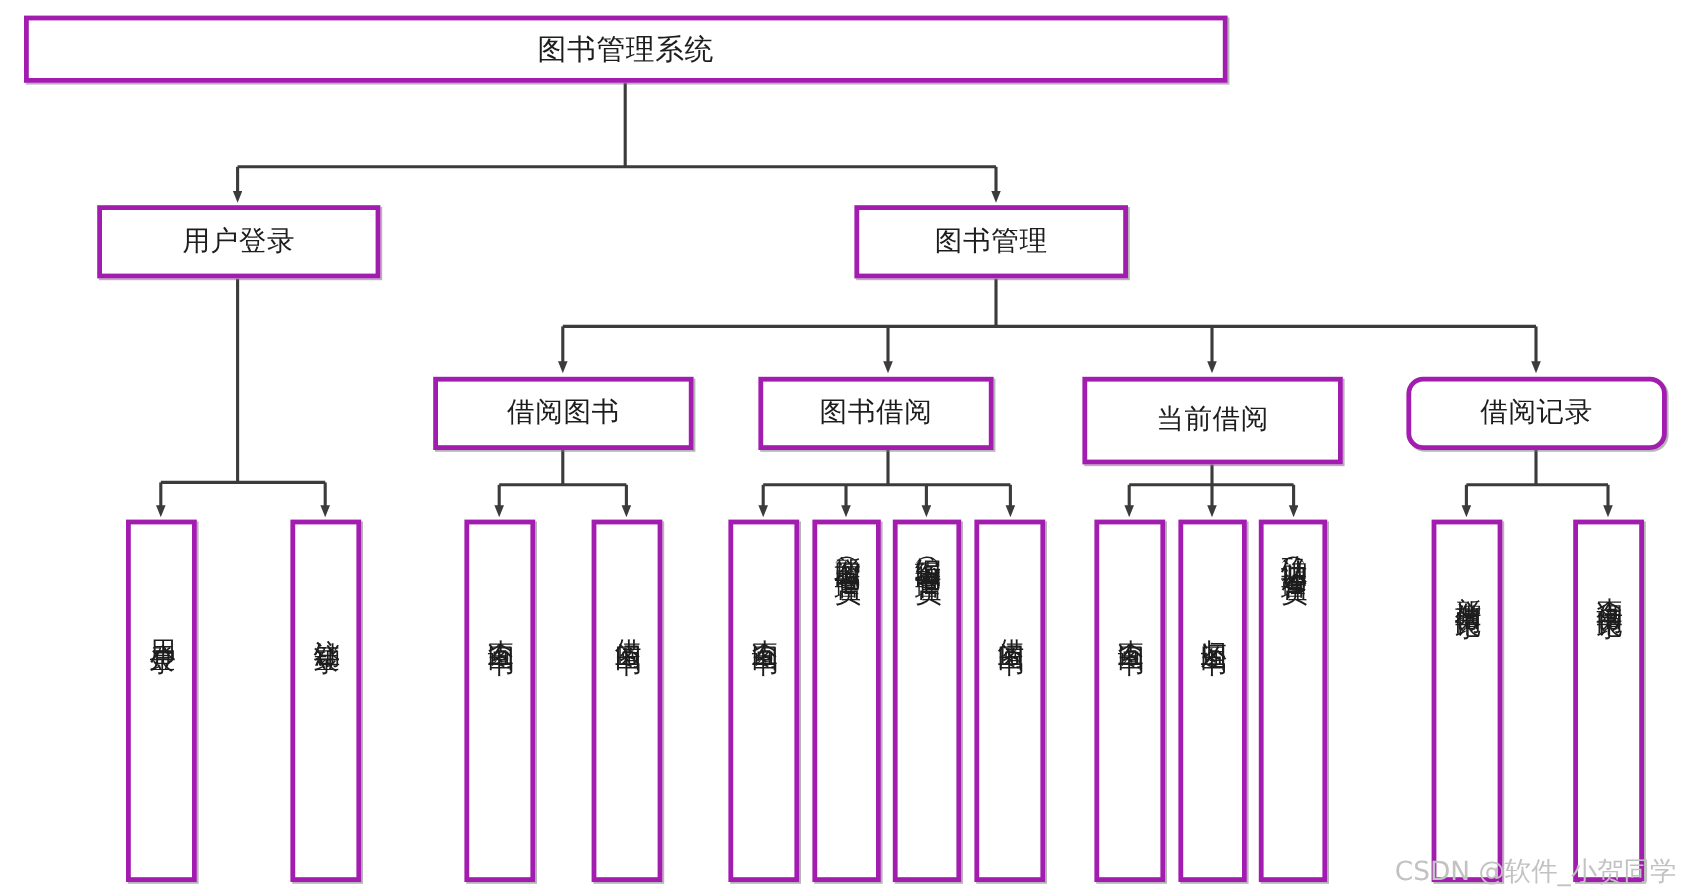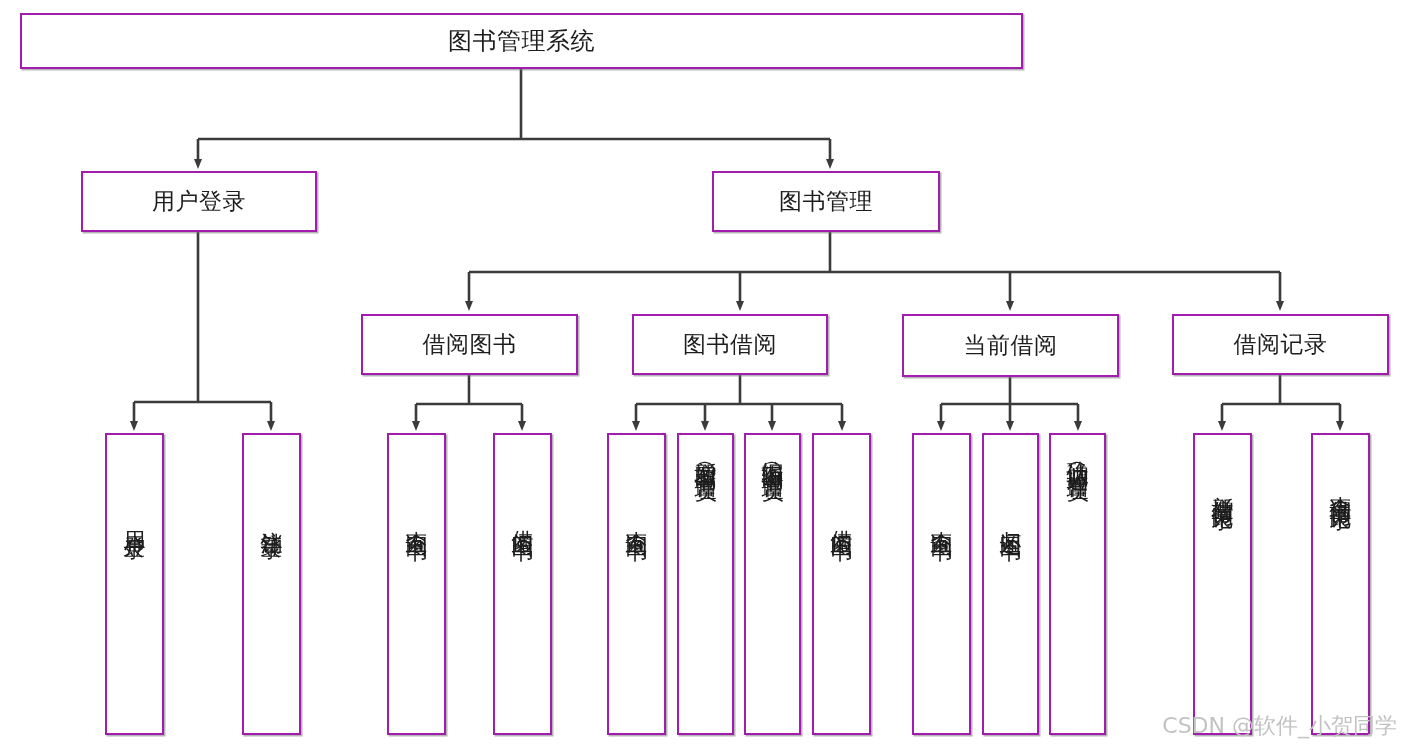--- a/index.html
+++ b/index.html
@@ -23,21 +23,21 @@
     left: 0;
     top: 0;
     width: 1405px;
     height: 747px;
     pointer-events: none;
   }
   .node {
     position: absolute;
     box-sizing: border-box;
     background: #ffffff;
-    border: 2px solid #a21caf;
+    border: 4px solid #a21caf;
     box-shadow: 1.5px 1.5px 0 rgba(120,120,120,0.55);
     display: flex;
     align-items: center;
     justify-content: center;
     color: #1d1d1d;
     z-index: 2;
   }
   .node .label {
     display: block;
     text-align: center;
@@ -141,24 +141,24 @@
   <div class="node horiz" style="left:712px; top:171px; width:228px; height:61px;">
     <span class="label">图书管理</span>
   </div>
 
   <div class="node horiz" style="left:361px; top:314px; width:217px; height:61px;">
     <span class="label">借阅图书</span>
   </div>
   <div class="node horiz" style="left:632px; top:314px; width:196px; height:61px;">
     <span class="label">图书借阅</span>
   </div>
-  <div class="node horiz" style="left:902px; top:314px; width:217px; height:63px;">
+  <div class="node horiz" style="left:902px; top:314px; width:217px; height:73px;">
     <span class="label">当前借阅</span>
   </div>
-  <div class="node horiz" style="left:1172px; top:314px; width:217px; height:61px;">
+  <div class="node horiz" style="left:1172px; top:314px; width:217px; height:61px;border-radius:14px;">
     <span class="label">借阅记录</span>
   </div>
 
   <div class="node vert" style="left:105px; top:433px; width:59px; height:302px; padding-top:78px;">
     <span class="label">用户登录</span>
   </div>
   <div class="node vert" style="left:242px; top:433px; width:59px; height:302px; padding-top:78px;">
     <span class="label">注销登录</span>
   </div>
 

